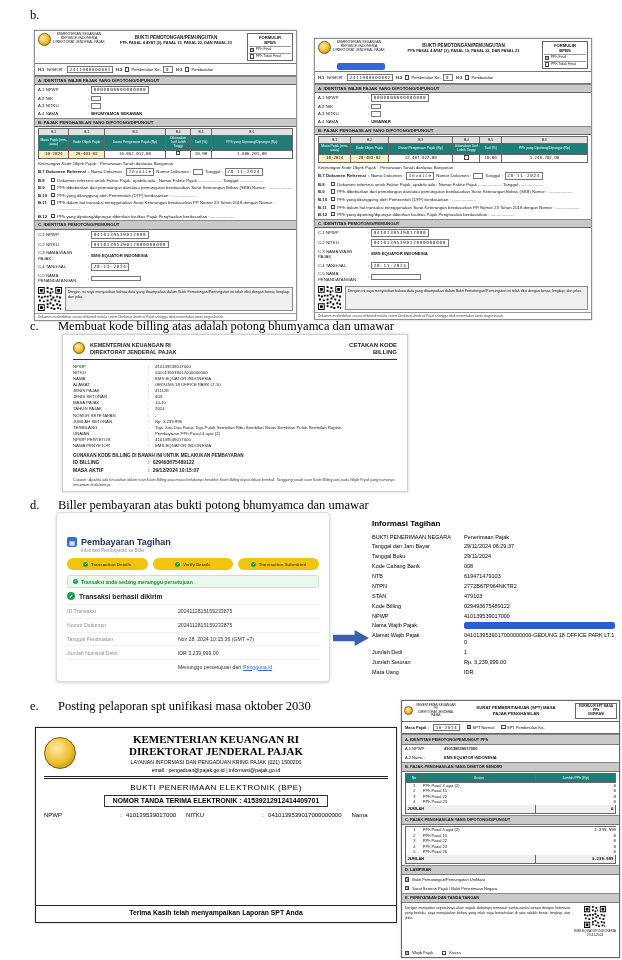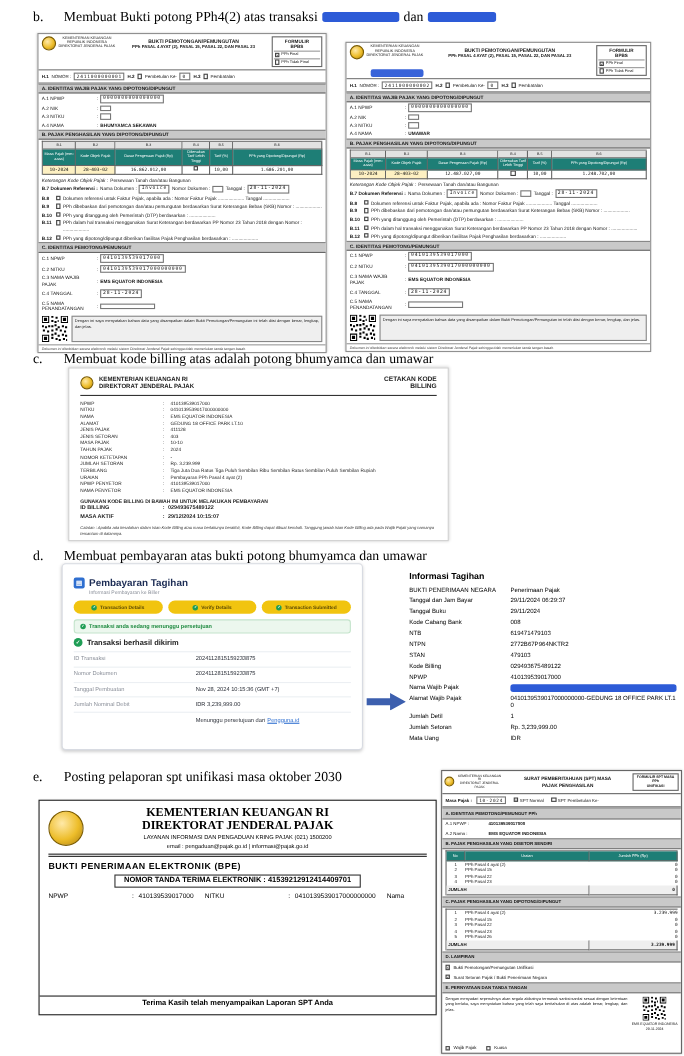--- a/index.html
+++ b/index.html
@@ -47,21 +47,21 @@
 .kb-t{margin-left:auto;text-align:right;font-weight:bold;font-size:6px;line-height:1.15}
 .kb-r{display:flex;gap:3px;line-height:1.42}
 .kb-r .lb{width:72px;flex:none}
 .kb-r .cl{width:4px;flex:none}
 .kb-r .vl{flex:1}
 .kb-notice{font-weight:bold;margin:3.5px 0 1.5px;font-size:4.6px}
 .kb-id{display:flex;gap:3px;font-weight:bold;font-size:5px;line-height:1.5}
 .kb-id .lb{width:72px;flex:none}
 .kb-cat{margin-top:4px;font-size:3.7px;color:#333;font-style:italic;line-height:1.3}
 
-.pay{left:56px;top:512px;width:274px;height:170px;border:.6px solid #d8dbe2;border-radius:4px;box-shadow:0 1px 3px rgba(0,0,0,.18);padding:12px 10px;font-family:"Liberation Sans",sans-serif}
+.pay{left:56px;top:512px;width:274px;height:170px;border:.6px solid #d8dbe2;border-radius:4px;box-shadow:0 1px 3px rgba(0,0,0,.18);padding:24px 10px;font-family:"Liberation Sans",sans-serif}
 .pay-t{display:flex;align-items:center;gap:4px;font-size:9px;font-weight:bold;color:#1c2c54}
 .pay-ic{width:10px;height:10px;border-radius:2px;background:#2f6fd0;color:#fff;font-size:6px;display:flex;align-items:center;justify-content:center;flex:none}
 .pay-sub{font-size:4.6px;color:#8a8f99;margin:1px 0 5px;padding-left:14px}
 .pills{display:flex;gap:5px;margin-bottom:5px}
 .pill{flex:1;background:#f1c40f;border-radius:7px;height:12px;display:flex;align-items:center;justify-content:center;gap:2.5px;font-size:4.4px;font-weight:bold;color:#5c4a04;border:none;cursor:pointer;font-family:"Liberation Sans",sans-serif}
 .tick{width:5px;height:5px;border-radius:50%;background:#1f9d55;color:#fff;font-size:3.2px;line-height:5px;text-align:center;flex:none}
 .banner{background:#ecf7ee;border:.5px solid #c4e4cb;border-radius:3px;padding:2.5px 5px;font-size:5px;color:#1f8b41;font-weight:bold;display:flex;align-items:center;gap:3px;margin-bottom:4px}
 .okline{display:flex;align-items:center;gap:4px;font-size:6.8px;font-weight:bold;color:#222;margin:3px 0 4px}
 .tick2{width:8px;height:8px;border-radius:50%;background:#1f9d55;color:#fff;font-size:5px;line-height:8px;text-align:center;flex:none}
 .prow{display:flex;padding:3.4px 0;border-top:.4px solid #eceff3;font-size:5.2px}
@@ -76,21 +76,21 @@
 .irow .lb{width:88px;flex:none}
 .irow .vl{flex:1;word-break:break-all}
 .hl-scribble{background:#2d5bd7;color:transparent;border-radius:2.5px;padding:0 2px}
 
 .bpe{left:35px;top:727px;width:362px;height:196px;border:1.4px solid #222;padding:5px 8px;font-family:"Liberation Sans",sans-serif;display:flex;flex-direction:column;box-shadow:0 0 2px rgba(0,0,0,.25)}
 .bpe-h{display:flex;align-items:center;gap:6px}
 .bpe-c{flex:1;text-align:center}
 .bpe-min{font-size:11px;font-weight:bold;line-height:1.12;font-family:"Liberation Serif",serif}
 .bpe-sv{font-size:5.2px;margin-top:1.5px}
 .bpe-dv{border-top:1.2px solid #222;border-bottom:.5px solid #222;height:3px;margin:3px 0}
-.bpe-t{text-align:left;font-weight:bold;font-size:8px;letter-spacing:.5px;margin:1px 0}
+.bpe-t{text-align:center;font-weight:normal;font-size:8px;letter-spacing:.5px;margin:1px 0}
 .bpe-n{align-self:center;border:.8px solid #333;padding:1.5px 8px;font-weight:bold;font-size:6.8px;margin:2px 0 4px}
 .bpe-b{display:flex;gap:10px;flex:1}
 .bpe-f{flex:1}
 .brow{display:flex;font-size:6px;line-height:1.58}
 .brow .lb{width:76px;flex:none}
 .brow .cl{width:6px;flex:none}
 .brow .vl{flex:1}
 .bpe-ft{border-top:1.2px solid #222;margin:3px -8px 0;padding:3px 8px 1px;text-align:center;font-weight:bold;font-size:6.8px}
 
 .spt{left:401px;top:700px;width:219px;height:258px;border:.8px solid #666;font-family:"Liberation Sans",sans-serif;font-size:4px;line-height:1.4;color:#111;box-shadow:0 0 2px rgba(0,0,0,.28);overflow:hidden;display:flex;flex-direction:column}
@@ -124,26 +124,20 @@
     <path fill="#fff" d="M1 1h5v5H1zM19 1h5v5h-5zM1 19h5v5H1z"></path>
     <path fill="#000" d="M2 2h3v3H2zM20 2h3v3h-3zM2 20h3v3H2z"></path>
     <path fill="#000" d="M9 0h2v2H9zM13 1h2v2h-2zM9 4h2v2H9zM12 5h2v2h-2zM15 4h1v2h-1zM0 9h2v2H0zM3 10h2v2H3zM6 9h2v2H6zM9 9h2v2H9zM12 8h2v2h-2zM15 10h2v2h-2zM19 9h2v2h-2zM22 10h2v2h-2zM1 13h2v2H1zM5 14h2v2H5zM9 13h2v2H9zM13 12h2v2h-2zM17 13h2v2h-2zM21 14h2v2h-2zM9 17h2v2H9zM12 16h2v2h-2zM15 18h2v2h-2zM19 17h2v2h-2zM22 18h2v2h-2zM9 20h2v2H9zM13 21h2v2h-2zM16 22h2v2h-2zM20 21h2v2h-2zM23 22h1v2h-1z"></path>
   </symbol>
 </svg>
 
 <div id="page">
 
   <div class="h" style="top:8px;left:30px;width:575px">
     <span class="mk">b.</span>
-    <span class="tx">
-      <span>Membuat Bukti potong PPh4(2) atas transaksi</span>
-      <span class="redact" style="width:70px"></span>
-      <span>dan</span>
-      <span class="redact" style="width:62px"></span>
-    </span>
   </div>
 
   <div class="forms-row">
 
       <div class="bp">
         <div class="bph">
           <div class="seal" style="width:13px;height:13px"></div>
           <div class="min">
             <div>KEMENTERIAN KEUANGAN</div>
             <div>REPUBLIK INDONESIA</div>
@@ -577,21 +571,21 @@
     <div class="kb-id">
       <span class="lb">MASA AKTIF</span>
       <span>:</span>
       <span>29/12/2024 10:15:07</span>
     </div>
     <div class="kb-cat">Catatan : Apabila ada kesalahan dalam isian Kode Billing atau masa berlakunya berakhir, Kode Billing dapat dibuat kembali. Tanggung jawab isian Kode Billing ada pada Wajib Pajak yang namanya tercantum di dalamnya.</div>
   </div>
 
   <div class="h" style="top:498px;left:30px">
     <span class="mk">d.</span>
-    <span>Membuat pembayaran atas bukti potong bhumyamca dan umawar</span>
+    <span>Biller pembayaran atas bukti potong bhumyamca dan umawar</span>
   </div>
 
   <div class="shot pay">
     <div class="pay-t">
       <span class="pay-ic">▤</span>
       <span>Pembayaran Tagihan</span>
     </div>
     <div class="pay-sub">Informasi Pembayaran ke Biller</div>
     <div class="pills">
       <button class="pill">

